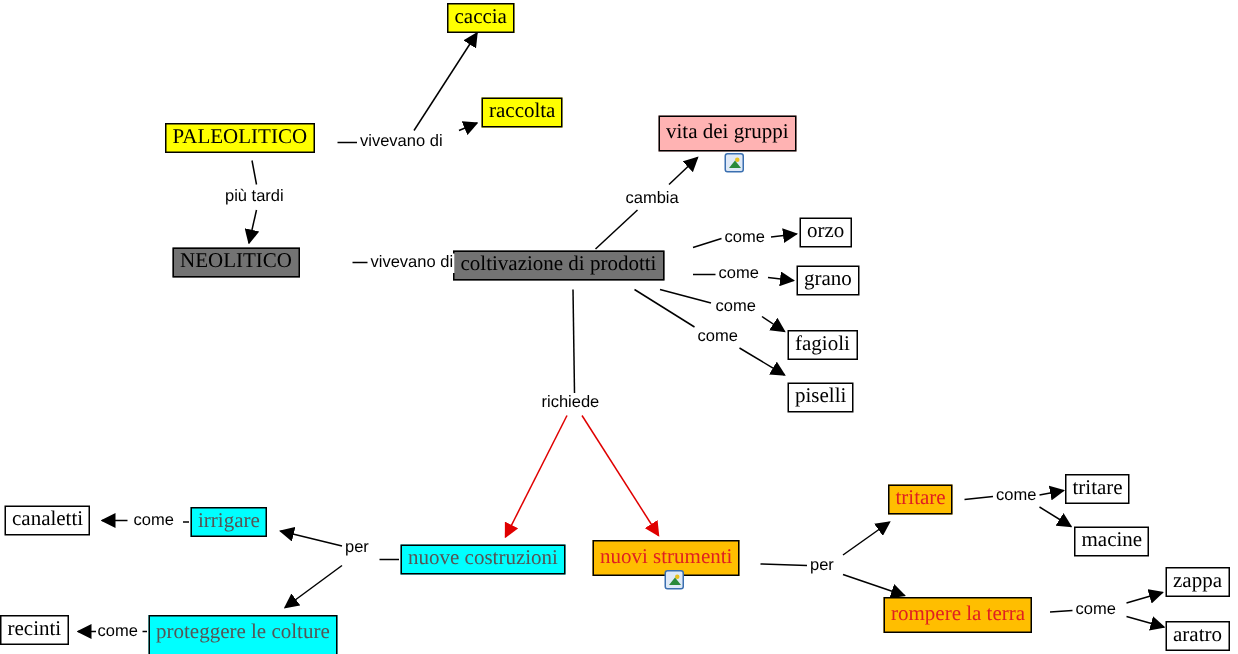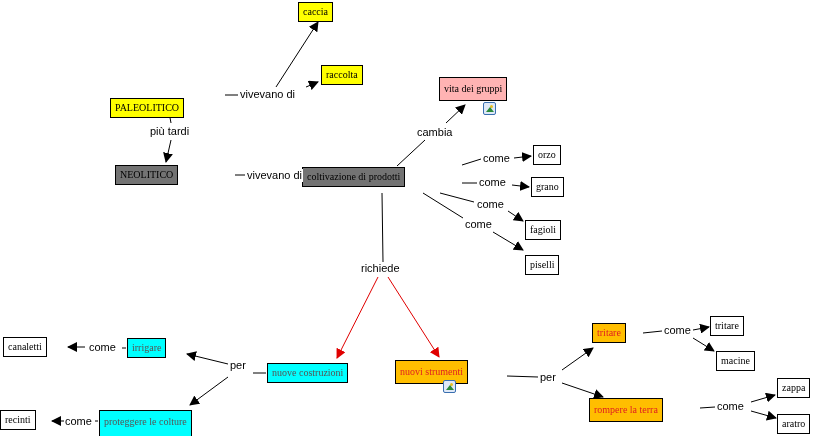--- a/index.html
+++ b/index.html
@@ -1,18 +1,18 @@
 <!DOCTYPE html>
 <html><head>
 <meta charset="utf-8">
 <style>
   html,body{margin:0;padding:0;background:#fff;}
   #canvas{position:relative;width:825px;height:436px;overflow:hidden;background:#fff;font-family:"Liberation Serif",serif;}
   svg#links{position:absolute;left:0;top:0;width:825px;height:436px;}
-  .node{position:absolute;border:1px solid #000;font-family:"Liberation Serif",serif;font-size:10px;line-height:18px;padding:0 4px;white-space:nowrap;box-sizing:border-box;height:20px;}
+  .node{position:absolute;border:1px solid #000;font-family:"Liberation Serif",serif;font-size:14px;line-height:18px;padding:0 4px;white-space:nowrap;box-sizing:border-box;height:20px;}
   .yellow{background:#ffff00;color:#000;}
   .green{background:#737373;color:#000;}
   .white{background:#fff;color:#000;}
   .pink{background:#ffb3b3;color:#000000;}
   .cyan{background:#00ffff;color:#555;}
   .orange{background:#ffbe00;color:#e02020;}
   .lbl{position:absolute;font-family:"Liberation Sans",sans-serif;font-size:11px;line-height:13px;background:#fff;color:#000;white-space:nowrap;padding:0 1px;}
   .imgicon{position:absolute;width:13px;height:13px;border:1px solid #3a6fb0;border-radius:2px;background:#dfe9f7;box-sizing:border-box;}
   .imgicon:after{content:"";position:absolute;left:2px;bottom:2px;border-left:4px solid transparent;border-right:4px solid transparent;border-bottom:5px solid #2a8a3a;}
   .imgicon:before{content:"";position:absolute;right:2px;top:2px;width:3px;height:3px;background:#e8c020;border-radius:50%;}
@@ -79,21 +79,21 @@
       <line x1="751" y1="411" x2="776" y2="418" marker-end="url(#ah)"></line>
     </g>
     <g stroke="#e00000" stroke-width="1" fill="none">
       <line x1="378" y1="277" x2="337" y2="358" marker-end="url(#ahr)"></line>
       <line x1="388" y1="277" x2="439" y2="357" marker-end="url(#ahr)"></line>
     </g>
   </svg>
 
   <div class="node yellow" style="left:298px;top:2px;">caccia</div>
   <div class="node yellow" style="left:321px;top:65px;">raccolta</div>
-  <div class="node yellow" style="left:110px;top:98px;">PALEOLITICO</div>
+  <div class="node yellow" style="left:110px;top:82px;">PALEOLITICO</div>
   <div class="node green" style="left:115px;top:165px;">NEOLITICO</div>
   <div class="node green" style="left:302px;top:167px;">coltivazione di prodotti</div>
   <div class="node pink" style="left:439px;top:77px;height:24px;line-height:22px;">vita dei gruppi</div>
   <span class="imgicon" style="left:483px;top:102px;"></span>
   <div class="node white" style="left:533px;top:145px;">orzo</div>
   <div class="node white" style="left:531px;top:177px;">grano</div>
   <div class="node white" style="left:525px;top:220px;">fagioli</div>
   <div class="node white" style="left:525px;top:255px;">piselli</div>
 
   <div class="node cyan" style="left:267px;top:363px;">nuove costruzioni</div>

